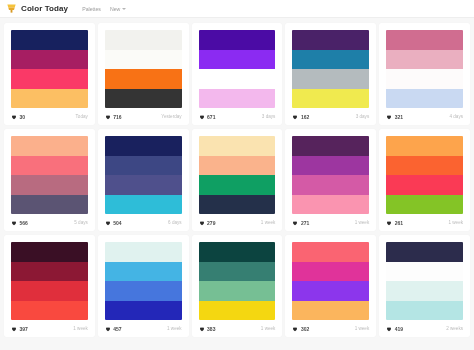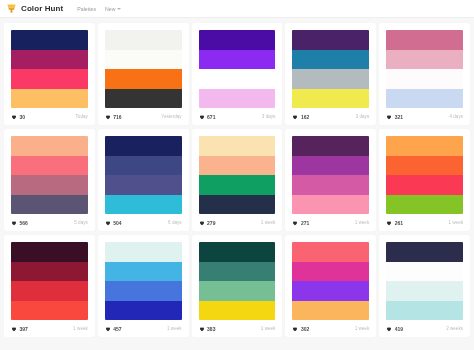--- a/index.html
+++ b/index.html
@@ -103,21 +103,21 @@
 </style>
 </head>
 <body>
 
 <div class="header">
   <svg class="logo-mark" viewBox="0 0 24 24">
     <path d="M3 3h18l-2 7H5L3 3z" fill="#f5c33b"></path>
     <path d="M5 10h14l-1.5 5h-11L5 10z" fill="#e8a92c"></path>
     <rect x="10" y="15" width="4" height="6" fill="#d89a24"></rect>
   </svg>
-  <span class="brand">Color Hunt</span>
+  <span class="brand">Color Today</span>
   <div class="nav">
     <span class="nav-item">
       <span>Palettes</span>
     </span>
     <span class="nav-item">
       <span>New</span>
       <i class="chev"></i>
     </span>
   </div>
 </div>

